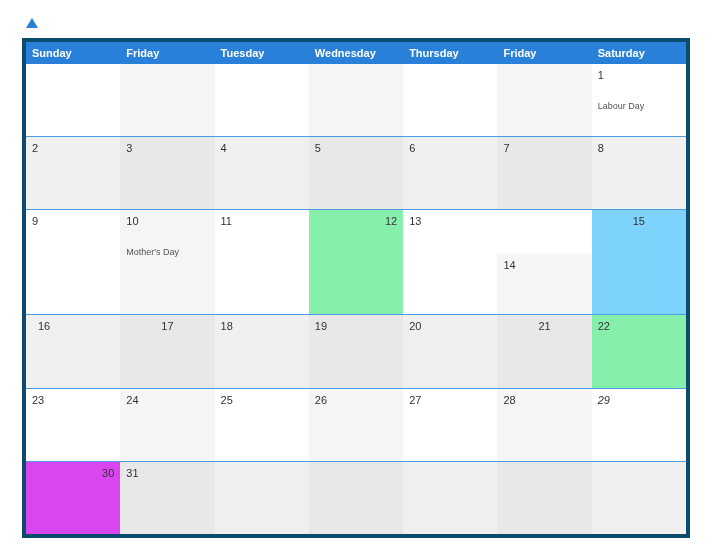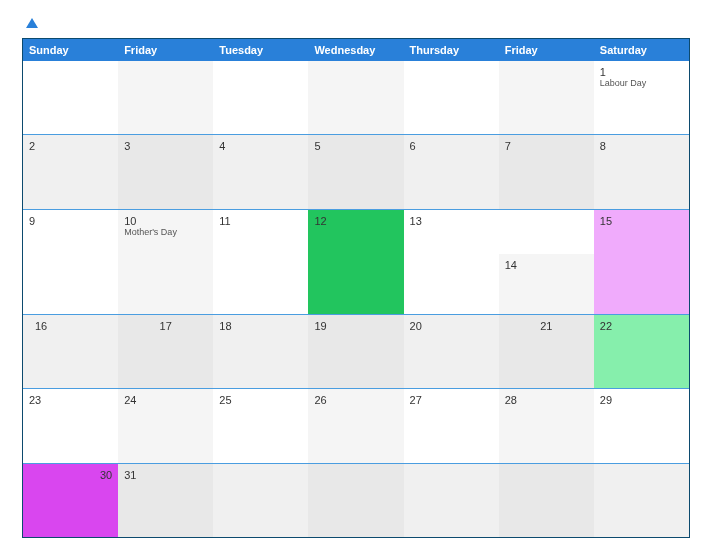--- a/index.html
+++ b/index.html
@@ -64,21 +64,21 @@
     .country {
       font-size: 14px;
       color: #555;
       text-align: right;
     }
     
     .calendar {
       flex: 1;
       display: flex;
       flex-direction: column;
-      border: 1px solid #0c4a6e;
+      border: 4px solid #0c4a6e;
     }
     .cal-header {
       display: grid;
       grid-template-columns: repeat(7, 1fr);
       background: #2980d9;
     }
     .cal-header-cell {
       color: #fff;
       font-size: 11px;
       font-weight: bold;
@@ -116,21 +116,21 @@
     .day-num {
       font-size: 11px;
       color: #333;
       font-weight: normal;
       display: block;
     }
     .holiday {
       font-size: 9px;
       color: #555;
       display: block;
-      margin-top: 0;
+      margin-top: 20px;
       line-height: 1.2;
     }
     
     .cal-row:nth-child(even) .cal-cell {
       background: #f0f0f0;
     }
     .cal-row:nth-child(odd) .cal-cell {
       background: #fff;
     }
     
@@ -204,30 +204,30 @@
           <div class="cal-cell" style="background: rgb(255, 255, 255);">
             <span class="day-num">9</span>
           </div>
           <div class="cal-cell" style="background: rgb(245, 245, 245);">
             <span class="day-num">10</span>
             <span class="holiday">Mother's Day</span>
           </div>
           <div class="cal-cell" style="background: rgb(255, 255, 255);">
             <span class="day-num">11</span>
           </div>
-          <div class="cal-cell" style="background: #22c55e;">
+          <div class="cal-cell" style="background: #86efac; text-align: right;">
             <span class="day-num">12</span>
           </div>
           <div class="cal-cell" style="background: rgb(255, 255, 255);">
             <span class="day-num">13</span>
           </div>
           <div class="cal-cell" style="background: rgb(245, 245, 245); margin-top: 44px;">
             <span class="day-num">14</span>
           </div>
-          <div class="cal-cell" style="background: #f0abfc;">
+          <div class="cal-cell" style="background: #7dd3fc; text-align: center;">
             <span class="day-num">15</span>
           </div>
         </div>
         <div class="cal-row">
           <div class="cal-cell" style="background: rgb(240, 240, 240); padding-left: 12px;">
             <span class="day-num">16</span>
           </div>
           <div class="cal-cell" style="background: rgb(232, 232, 232); text-align: center;">
             <span class="day-num">17</span>
           </div>
@@ -259,21 +259,21 @@
           </div>
           <div class="cal-cell" style="background: rgb(245, 245, 245);">
             <span class="day-num">26</span>
           </div>
           <div class="cal-cell" style="background: rgb(255, 255, 255);">
             <span class="day-num">27</span>
           </div>
           <div class="cal-cell" style="background: rgb(245, 245, 245);">
             <span class="day-num">28</span>
           </div>
-          <div class="cal-cell" style="background: rgb(255, 255, 255);">
+          <div class="cal-cell" style="background: rgb(255, 255, 255); font-style: italic;">
             <span class="day-num">29</span>
           </div>
         </div>
         <div class="cal-row">
           <div class="cal-cell" style="background: #d946ef; text-align: right;">
             <span class="day-num">30</span>
           </div>
           <div class="cal-cell" style="background: rgb(232, 232, 232);">
             <span class="day-num">31</span>
           </div>

